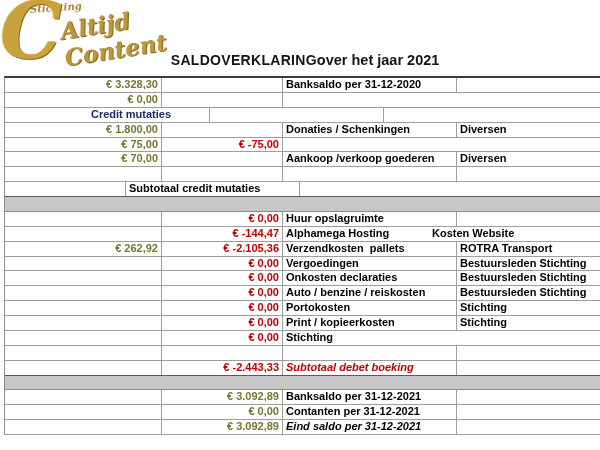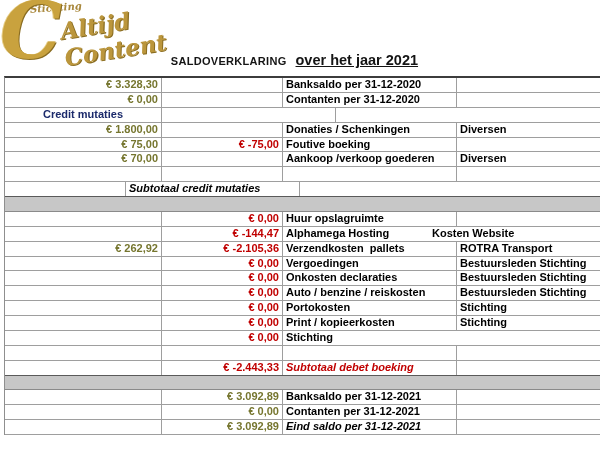--- a/index.html
+++ b/index.html
@@ -26,22 +26,22 @@
     color:#bb963c;text-shadow:1px 1px 0 #8a6d22;transform:rotate(-9deg);
   }
   .logo-content{
     position:absolute;left:60px;top:36px;
     font-family:"DejaVu Serif", serif;font-style:italic;font-weight:bold;font-size:23px;line-height:1;
     color:#bb963c;text-shadow:1px 1px 0 #8a6d22;transform:rotate(-9deg);
   }
 
   
   .title{position:absolute;left:153px;top:33px;white-space:pre;color:#141414;}
-  .title-main{font-size:11px;font-weight:bold;letter-spacing:.3px;}
-  .title-rest{font-size:14.5px;font-weight:bold;margin-left:9px;text-decoration:underline;}
+  .title-main{font-size:14px;font-weight:bold;letter-spacing:.3px;}
+  .title-rest{font-size:14.5px;font-weight:bold;}
 
   
   .tbl{
     position:absolute;left:4px;top:76px;width:598px;
     border-top:2px solid #3c3c3c;border-left:1px solid #8f8f8f;border-right:1px solid #8f8f8f;
     background:#fff;
   }
   .row{
     display:flex;box-sizing:border-box;height:14.88px;
     border-bottom:1px solid #9e9e9e;background:#fff;
@@ -49,25 +49,25 @@
   .row.band{background:#c7c7c7;border-bottom:1px solid #8a8a8a;}
   .cell{
     box-sizing:border-box;font-size:11px;font-weight:bold;line-height:13.4px;
     padding:0 3px;overflow:hidden;white-space:pre;color:#000;
   }
   .c1{width:157px;border-right:1px solid #9e9e9e;text-align:right;color:#76762f;}
   .c2{width:121px;border-right:1px solid #9e9e9e;text-align:right;color:#c00000;}
   .c3{width:174px;border-right:1px solid #9e9e9e;text-align:left;}
   .c4{flex:1;text-align:left;}
 
-  .row.hdr .c1{text-align:center;color:#1b2a6b;}
+  .row.hdr .c1{text-align:center;color:#1b2a6b;margin-left:48px;}
   .row.hdr .c2{text-align:center;color:#c00000;}
 
   .row.sub{border-top:0;border-bottom:1px solid #5a5a5a;}
-  .row.sub .c3{font-style:italic;}
+  .row.sub .c3{}
 
   .row.subred{border-bottom:1px solid #5a5a5a;}
   .row.subred .c3{font-style:italic;color:#c00000;}
 
   .row.final .c2{color:#76762f;}
   .row.end .c2{color:#76762f;}
   .row.end .c3{font-style:italic;}
 </style>
 </head>
 <body>
@@ -88,38 +88,36 @@
   <div class="tbl" id="tbl">
       <div class="row ">
         <div class="cell c1">€ 3.328,30</div>
         <div class="cell c2"></div>
         <div class="cell c3">Banksaldo per 31-12-2020</div>
         <div class="cell c4"></div>
       </div>
       <div class="row ">
         <div class="cell c1">€ 0,00</div>
         <div class="cell c2"></div>
-        <div class="cell c3">Contanten per 31-12-2020</div>
         <div class="cell c4"></div>
       </div>
       <div class="row hdr">
         <div class="cell c1">Credit mutaties</div>
         <div class="cell c3"></div>
         <div class="cell c4"></div>
       </div>
       <div class="row ">
         <div class="cell c1">€ 1.800,00</div>
         <div class="cell c2"></div>
         <div class="cell c3">Donaties / Schenkingen</div>
         <div class="cell c4">Diversen</div>
       </div>
       <div class="row ">
         <div class="cell c1">€ 75,00</div>
         <div class="cell c2">€ -75,00</div>
-        <div class="cell c3">Foutive boeking</div>
         <div class="cell c4"></div>
       </div>
       <div class="row ">
         <div class="cell c1">€ 70,00</div>
         <div class="cell c2"></div>
         <div class="cell c3">Aankoop /verkoop goederen</div>
         <div class="cell c4">Diversen</div>
       </div>
       <div class="row empty">
         <div class="cell c1"></div>

